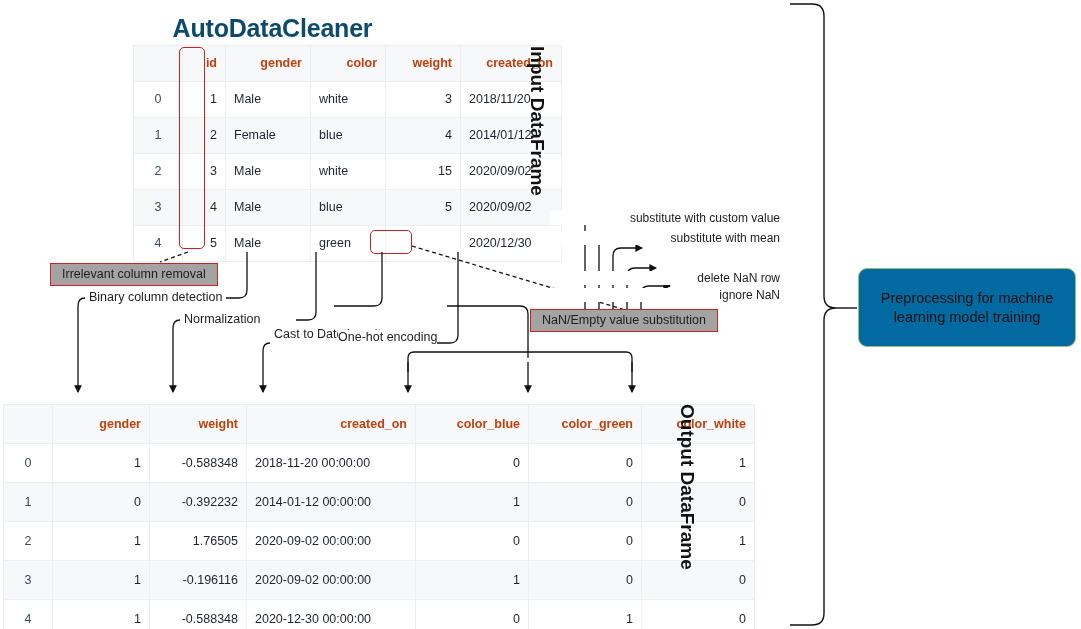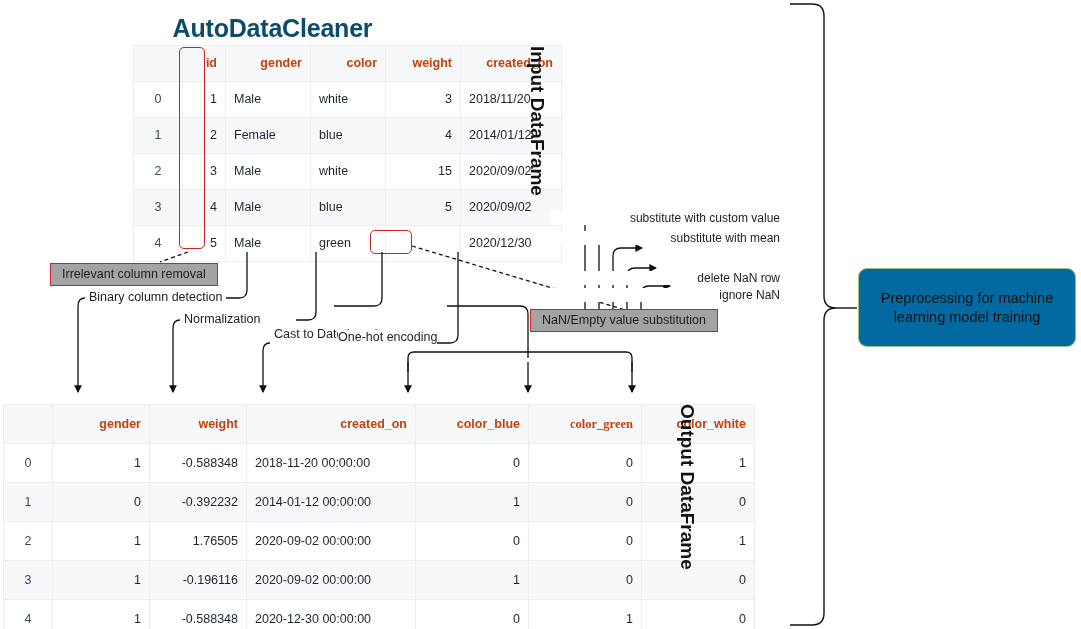--- a/index.html
+++ b/index.html
@@ -106,21 +106,21 @@
   }
   #output-df th, #output-df td {
     height: 38px;
     line-height: 38px;
   }
   #output-df .o-idx   { width: 32px;  }
   #output-df .o-gen   { width: 80px;  }
   #output-df .o-wt    { width: 80px;  }
   #output-df .o-date  { width: 152px; }
   #output-df .o-cb    { width: 96px;  }
-  #output-df .o-cg    { width: 96px; font-family: Liberation Serif, serif;  }
+  #output-df .o-cg    { width: 96px;  }
   #output-df .o-cw    { width: 96px;  }
 
   
   .vlabel {
     position: absolute;
     font-size: 19px;
     font-weight: bold;
     color: #111111;
     writing-mode: vertical-rl;
     text-orientation: mixed;

